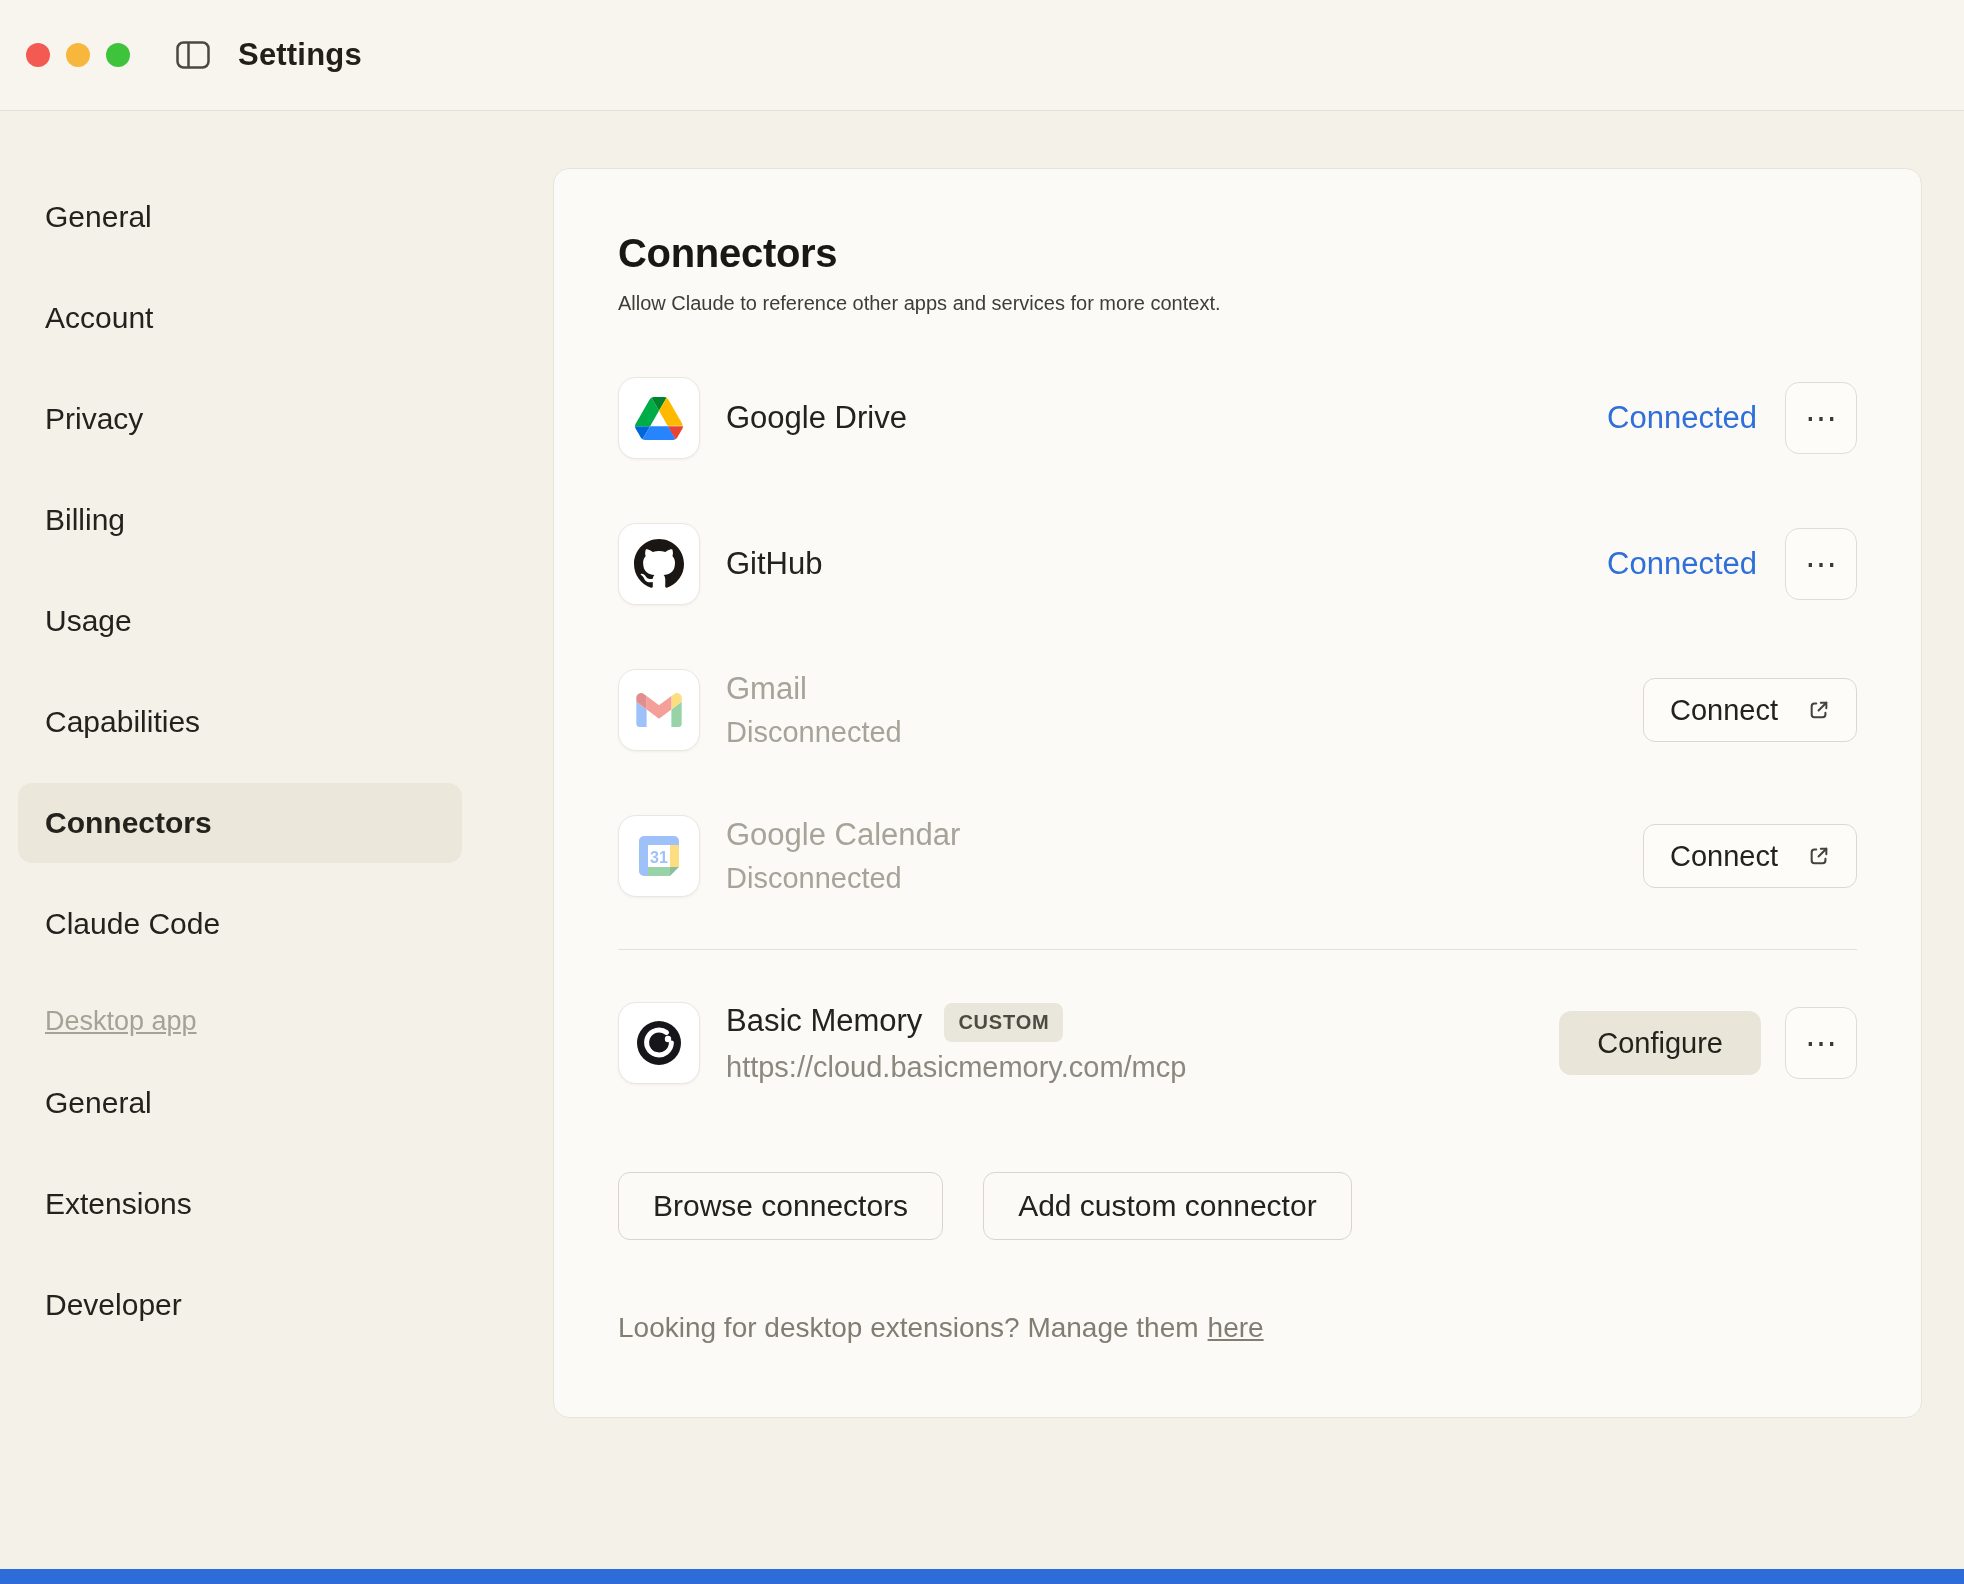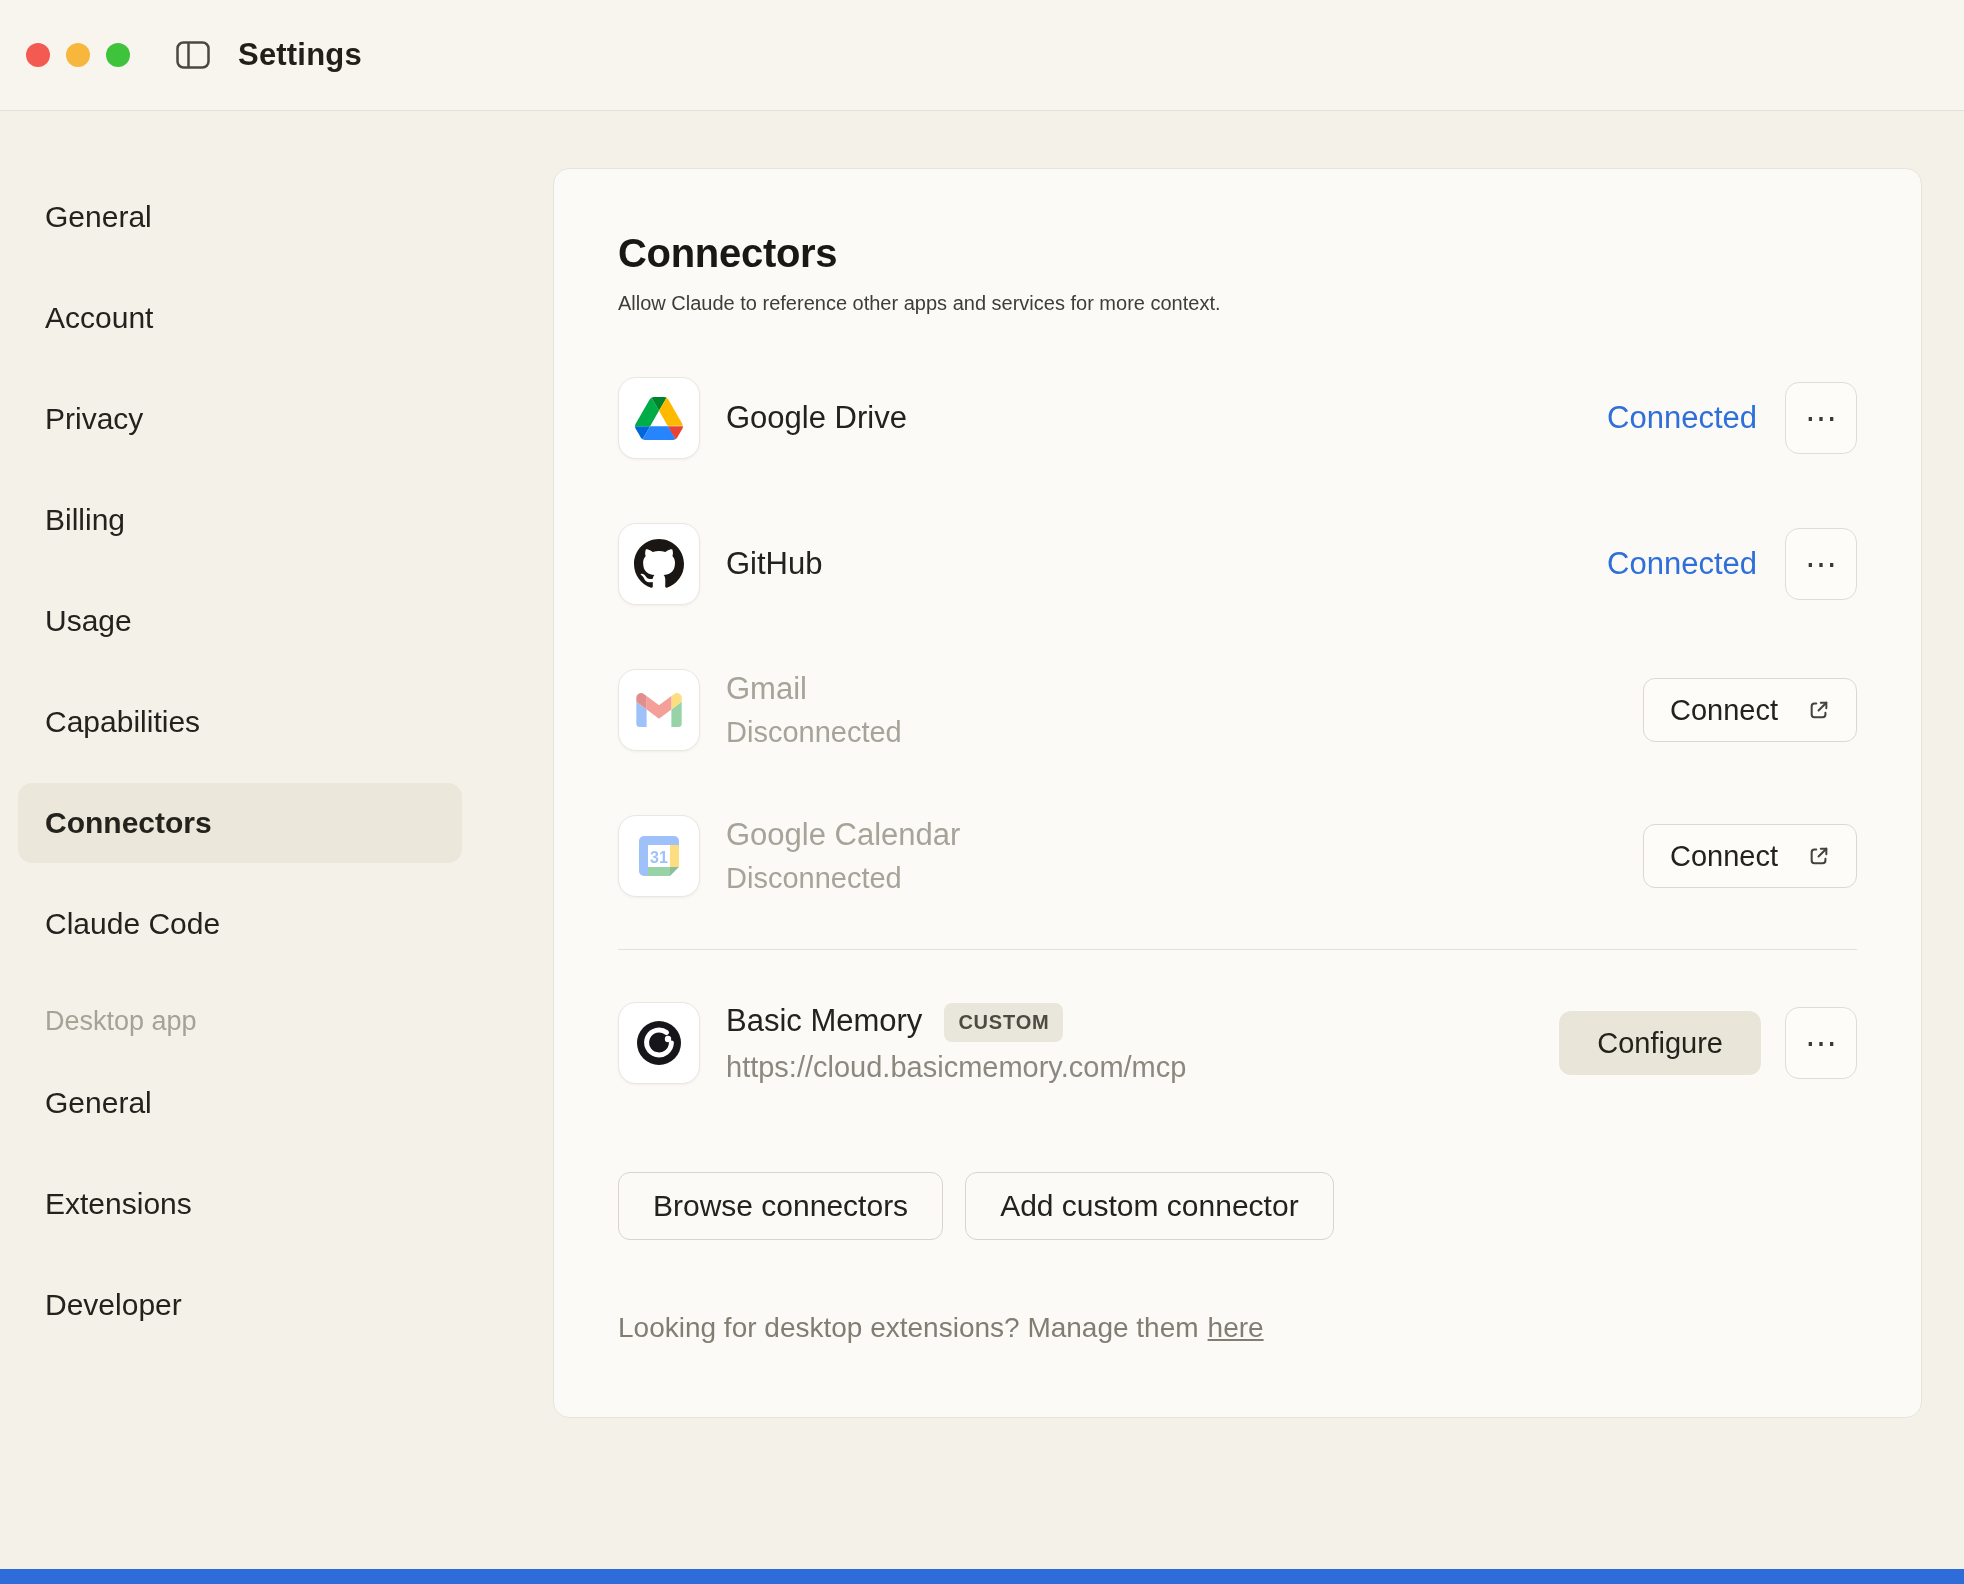--- a/index.html
+++ b/index.html
@@ -38,21 +38,21 @@
     padding-left:27px;
     font-size:30px; font-weight:500; color:#23221c;
     border-radius:14px;
     margin-bottom:21px;
     cursor:pointer;
   }
   .side-item.active { background:#ebe7da; font-weight:700; }
   .side-section {
     padding-left:27px;
     margin:42px 0 26px;
-    font-size:27px; color:#a5a296;
+    font-size:27px; color:#a5a296;text-decoration:underline;
   }
 
   
   .card {
     flex:1;
     margin:57px 42px 0 90px;
     height:1250px;
     background:#fbfaf6;
     border:1px solid #e7e4d9;
     border-radius:16px;
@@ -101,21 +101,21 @@
     cursor:pointer; font-family:inherit;
   }
   .configure-btn {
     height:64px; padding:0 38px; border-radius:12px;
     border:none; background:#e9e5d8;
     font-size:29px; font-weight:500; color:#23221c;
     margin-right:24px; cursor:pointer; font-family:inherit;
   }
   .divider { height:1px; background:#e5e2d8; margin:20px 0; }
 
-  .actions { display:flex; gap:22px; margin-top:56px; }
+  .actions { display:flex; gap:40px; margin-top:56px; }
   .action-btn {
     height:68px; padding:0 34px; border-radius:12px;
     border:1px solid #d8d5cb; background:transparent;
     font-size:30px; font-weight:500; color:#23221c;
     cursor:pointer; font-family:inherit;
   }
   .footer-text { margin-top:72px; font-size:28px; color:#807e73; }
   .footer-text a { color:#807e73; text-decoration:underline; margin-left:9px; cursor:pointer; }
 
   .bottom-strip { position:absolute; left:0; right:0; bottom:0; height:15px; background:#2e6cd9; }

